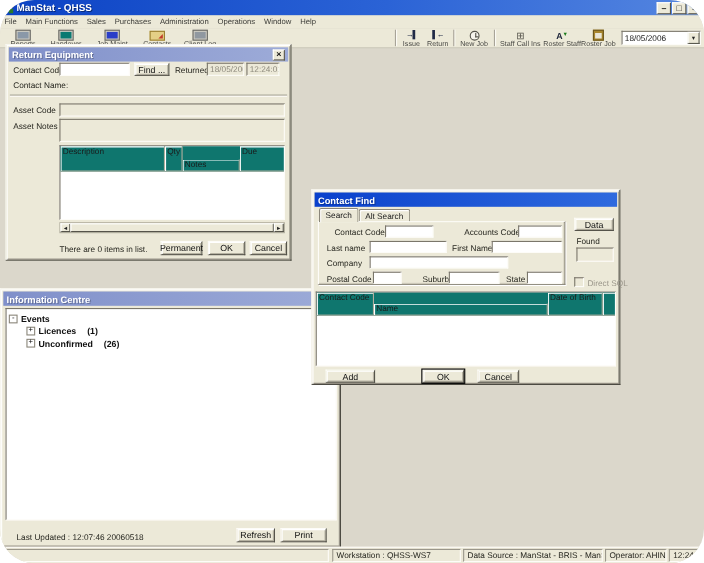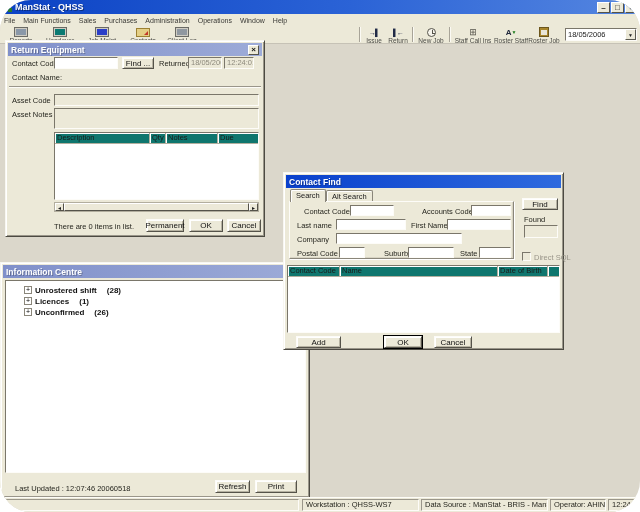--- a/index.html
+++ b/index.html
@@ -219,24 +219,23 @@
     </div>
   </div>
 
   <div class="abs" style="left:0;top:44px;width:640px;height:453px;">
 
     <div class="abs win" style="left:0;top:218px;width:310px;height:236px;">
       <div class="wtitle inactive">
         <span class="t">Information Centre</span>
       </div>
       <div class="tree" style="left:4px;top:17px;width:301px;height:193px;">
-        <div class="trow" style="margin-left:16px;">
-          <span class="pm">+</span>
-          <span>Unrostered shift</span>
-          <span class="cnt">(28)</span>
+        <div class="trow">
+          <span class="pm">-</span>
+          <span>Events</span>
         </div>
         <div class="trow" style="margin-left:16px;">
           <span class="pm">+</span>
           <span>Licences</span>
           <span class="cnt">(1)</span>
         </div>
         <div class="trow" style="margin-left:16px;">
           <span class="pm">+</span>
           <span>Unconfirmed</span>
           <span class="cnt">(26)</span>
@@ -262,21 +261,21 @@
       <div class="sep" style="left:3px;top:45px;width:252px;"></div>
       <span class="lbl" style="left:6px;top:55px;">Asset Code</span>
       <div class="tb dis" style="left:48px;top:53px;width:205px;height:12px;"></div>
       <span class="lbl" style="left:6px;top:69px;">Asset Notes</span>
       <div class="tb dis" style="left:48px;top:67px;width:205px;height:21px;"></div>
 
       <div class="listbox" style="left:48px;top:91px;width:205px;height:68px;">
         <div class="grid-head">
           <span class="c" style="width:95px;">Description</span>
           <span class="c" style="width:16px;">Qty</span>
-          <span class="c" style="width:52px;">Notes</span>
+          <span class="c" style="width:52px;margin-top:12px;">Notes</span>
           <span class="c" style="flex:1;border-right:none;">Due</span>
         </div>
       </div>
       <div class="hscroll" style="left:48px;top:161px;width:205px;">
         <span class="ar">◄</span>
         <span class="thumb"></span>
         <span class="ar">►</span>
       </div>
 
       <span class="lbl" style="left:48px;top:181px;">There are 0 items in list.</span>
@@ -306,30 +305,30 @@
       <span class="lbl" style="left:13px;top:62px;">Company</span>
       <input class="tb" style="left: 52px; top: 60px; width: 126px; height: 11px;">
 
       <span class="lbl" style="left:13px;top:76px;">Postal Code</span>
       <input class="tb" style="left: 55px; top: 74px; width: 26px; height: 11px;">
       <span class="lbl" style="left:100px;top:76px;">Suburb</span>
       <input class="tb" style="left: 124px; top: 74px; width: 46px; height: 11px;">
       <span class="lbl" style="left:176px;top:76px;">State</span>
       <input class="tb" style="left: 195px; top: 74px; width: 32px; height: 11px;">
 
-      <div class="btn" style="left:238px;top:25px;width:36px;height:12px;">Find</div>
+      <div class="btn" style="left:238px;top:25px;width:36px;height:12px;">Data</div>
       <span class="lbl" style="left:240px;top:42px;">Found</span>
       <div class="tb dis" style="left:240px;top:52px;width:34px;height:13px;"></div>
       <span class="cb" style="left:238px;top:79px;"></span>
       <span class="lbl" style="left:250px;top:80px;color:#9a968a;">Direct SQL</span>
 
       <div class="listbox" style="left:3px;top:92px;width:273px;height:68px;">
         <div class="grid-head">
           <span class="c" style="width:52px;">Contact Code</span>
-          <span class="c" style="width:158px;">Name</span>
+          <span class="c" style="width:158px;margin-top:10px;">Name</span>
           <span class="c" style="width:50px;">Date of Birth</span>
           <span class="c" style="flex:1;border-right:none;"></span>
         </div>
       </div>
 
       <div class="btn" style="left:12px;top:163px;width:45px;height:12px;">Add</div>
       <div class="btn default" style="left:100px;top:163px;width:38px;height:12px;">OK</div>
       <div class="btn" style="left:150px;top:163px;width:38px;height:12px;">Cancel</div>
     </div>
 

